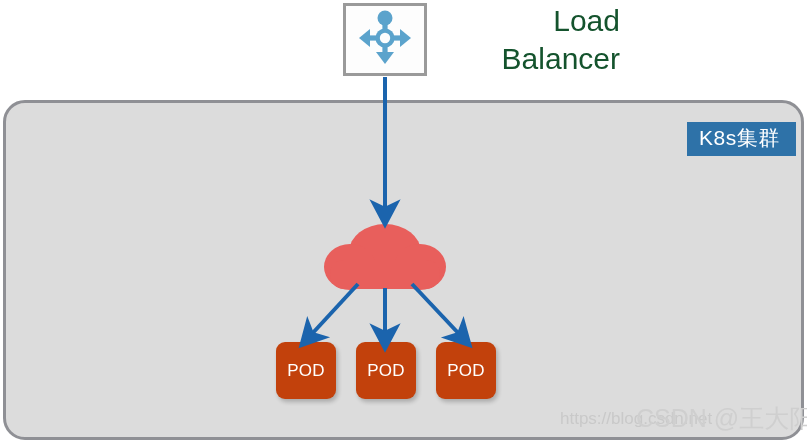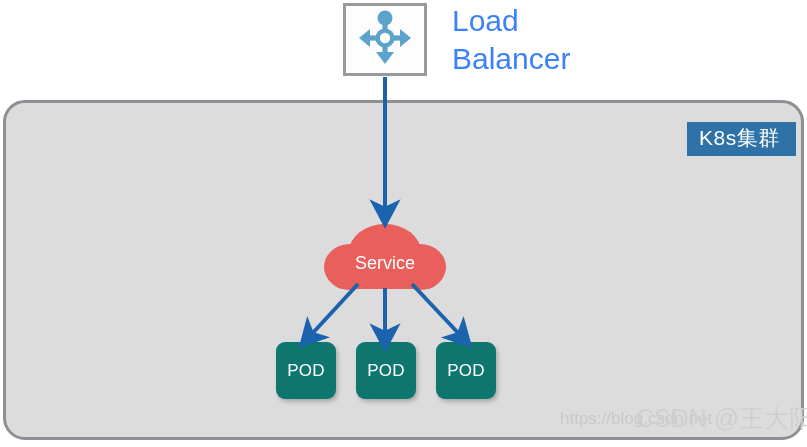--- a/index.html
+++ b/index.html
@@ -30,27 +30,27 @@
     border: 3px solid #9a9a9a;
     box-sizing: border-box;
     display: flex;
     align-items: center;
     justify-content: center;
   }
   .lb-icon { display: block; }
 
   .lb-label {
     position: absolute;
-    left: 452px;
+    left: 440px;
     top: 2px;
     width: 180px;
-    color: #3b82f6;
+    color: #14532d;
     font-size: 30px;
     line-height: 38px;
-    text-align: left;
+    text-align: right;
     white-space: pre-line;
     font-weight: 400;
   }
 
   
   .cluster {
     position: absolute;
     left: 3px;
     top: 100px;
     width: 801px;
@@ -94,21 +94,21 @@
     line-height: 22px;
     white-space: nowrap;
   }
 
   
   .pod {
     position: absolute;
     top: 342px;
     width: 60px;
     height: 57px;
-    background: #0f766e;
+    background: #c2410c;
     border-radius: 9px;
     box-shadow: 2px 3px 4px rgba(0,0,0,0.22);
     display: flex;
     align-items: center;
     justify-content: center;
     color: #ffffff;
     font-size: 17px;
     letter-spacing: 0.3px;
   }
   .pod-1 { left: 276px; }
@@ -185,21 +185,20 @@
   <div class="service-cloud">
     <svg width="130" height="72" viewBox="0 0 130 72" xmlns="http://www.w3.org/2000/svg">
       <g>
         <ellipse cx="65" cy="30" rx="36" ry="28" fill="#e85f5c"></ellipse>
         <ellipse cx="30" cy="45" rx="26" ry="23" fill="#e85f5c"></ellipse>
         <ellipse cx="100" cy="45" rx="26" ry="23" fill="#e85f5c"></ellipse>
         <rect x="10" y="38" width="110" height="29" rx="14" fill="#e85f5c"></rect>
       </g>
     </svg>
   </div>
-  <div class="service-text">Service</div>
 
   <div class="pod pod-1">
     <span>POD</span>
   </div>
   <div class="pod pod-2">
     <span>POD</span>
   </div>
   <div class="pod pod-3">
     <span>POD</span>
   </div>

